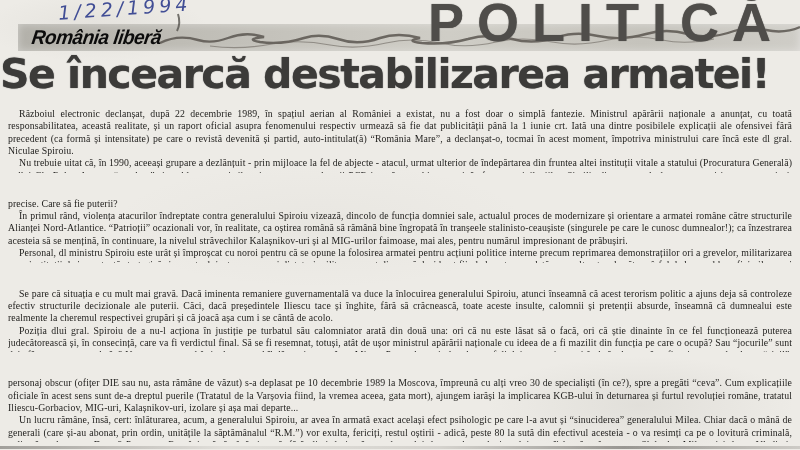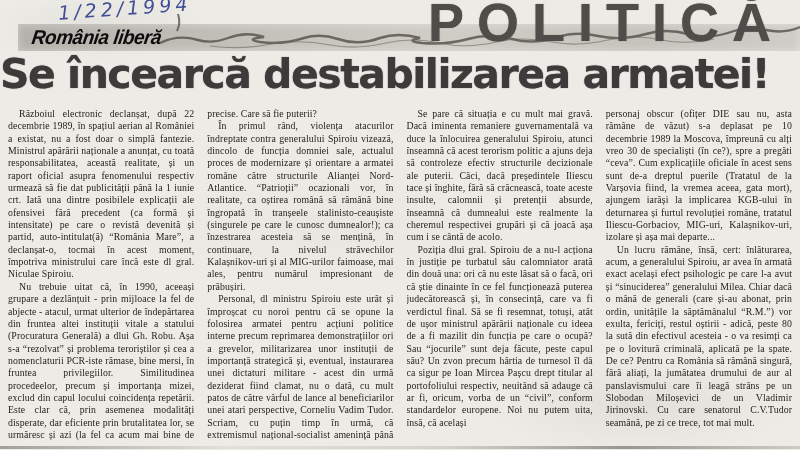--- a/index.html
+++ b/index.html
@@ -24,21 +24,21 @@
   .section{position:absolute;top:-9px;left:428px;margin:0;
     font:bold 54px "Liberation Sans",sans-serif;letter-spacing:13px;
     color:#4f4d4a;text-shadow:0 0 1px #6a6864;white-space:nowrap;}
   
   .scribble{position:absolute;left:0;top:0;width:800px;height:70px;pointer-events:none;}
   
   .headline{position:absolute;top:50px;left:0;width:668px;margin:0;text-align:center;
     font:900 41px "DejaVu Sans",sans-serif;letter-spacing:-1.5px;color:#3c3b39;
     text-shadow:0 0 1px #555;white-space:nowrap;}
   
-  .body{position:absolute;left:8px;right:8px;top:108px;bottom:8px;display:flex;gap:13px;}
+  .body{position:absolute;left:8px;right:8px;top:108px;bottom:8px;display:flex;gap:25px;flex-direction:column;}
   .col{flex:1 1 0;overflow:hidden;text-align:justify;color:#1e1d1b;
     font:9.8px/12.35px "Liberation Serif",serif;letter-spacing:.1px;}
   .col p{margin:0;}
   .col p.indent{text-indent:11px;}
   .byline{margin-top:13px;text-align:left;padding-right:4px;
     font:bold 13px "Liberation Sans",sans-serif;color:#141414;letter-spacing:.2px;}
   
   .bottom-edge{position:absolute;left:0;right:0;bottom:1px;height:3px;
     background:linear-gradient(90deg,rgba(70,68,64,.45),rgba(120,118,112,.10) 28%,
       rgba(100,98,92,.18) 55%,rgba(70,68,64,.50) 78%,rgba(110,108,102,.25));}

